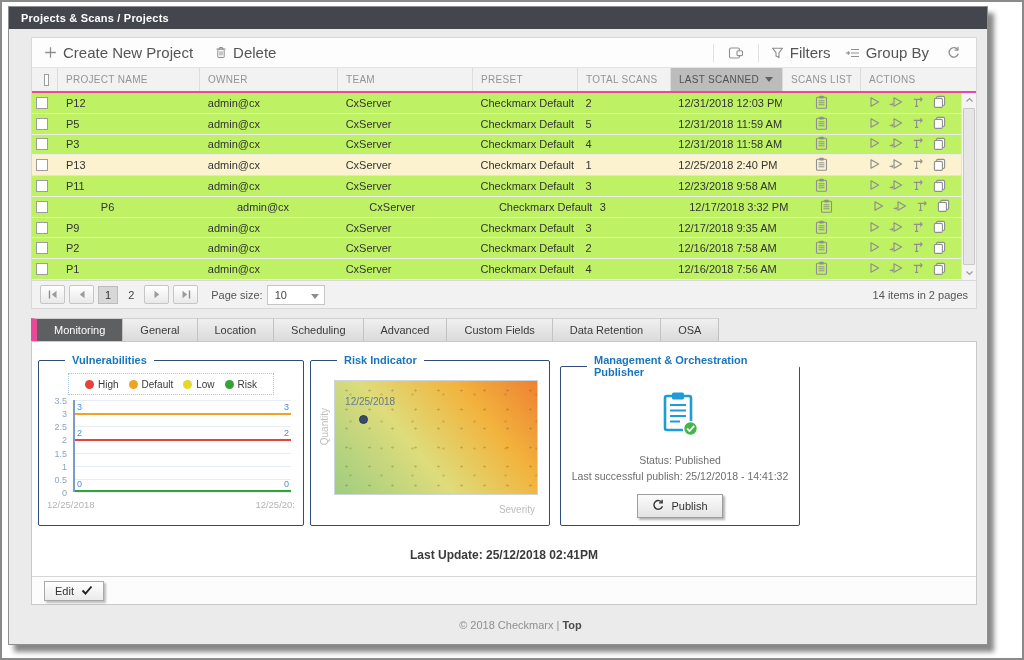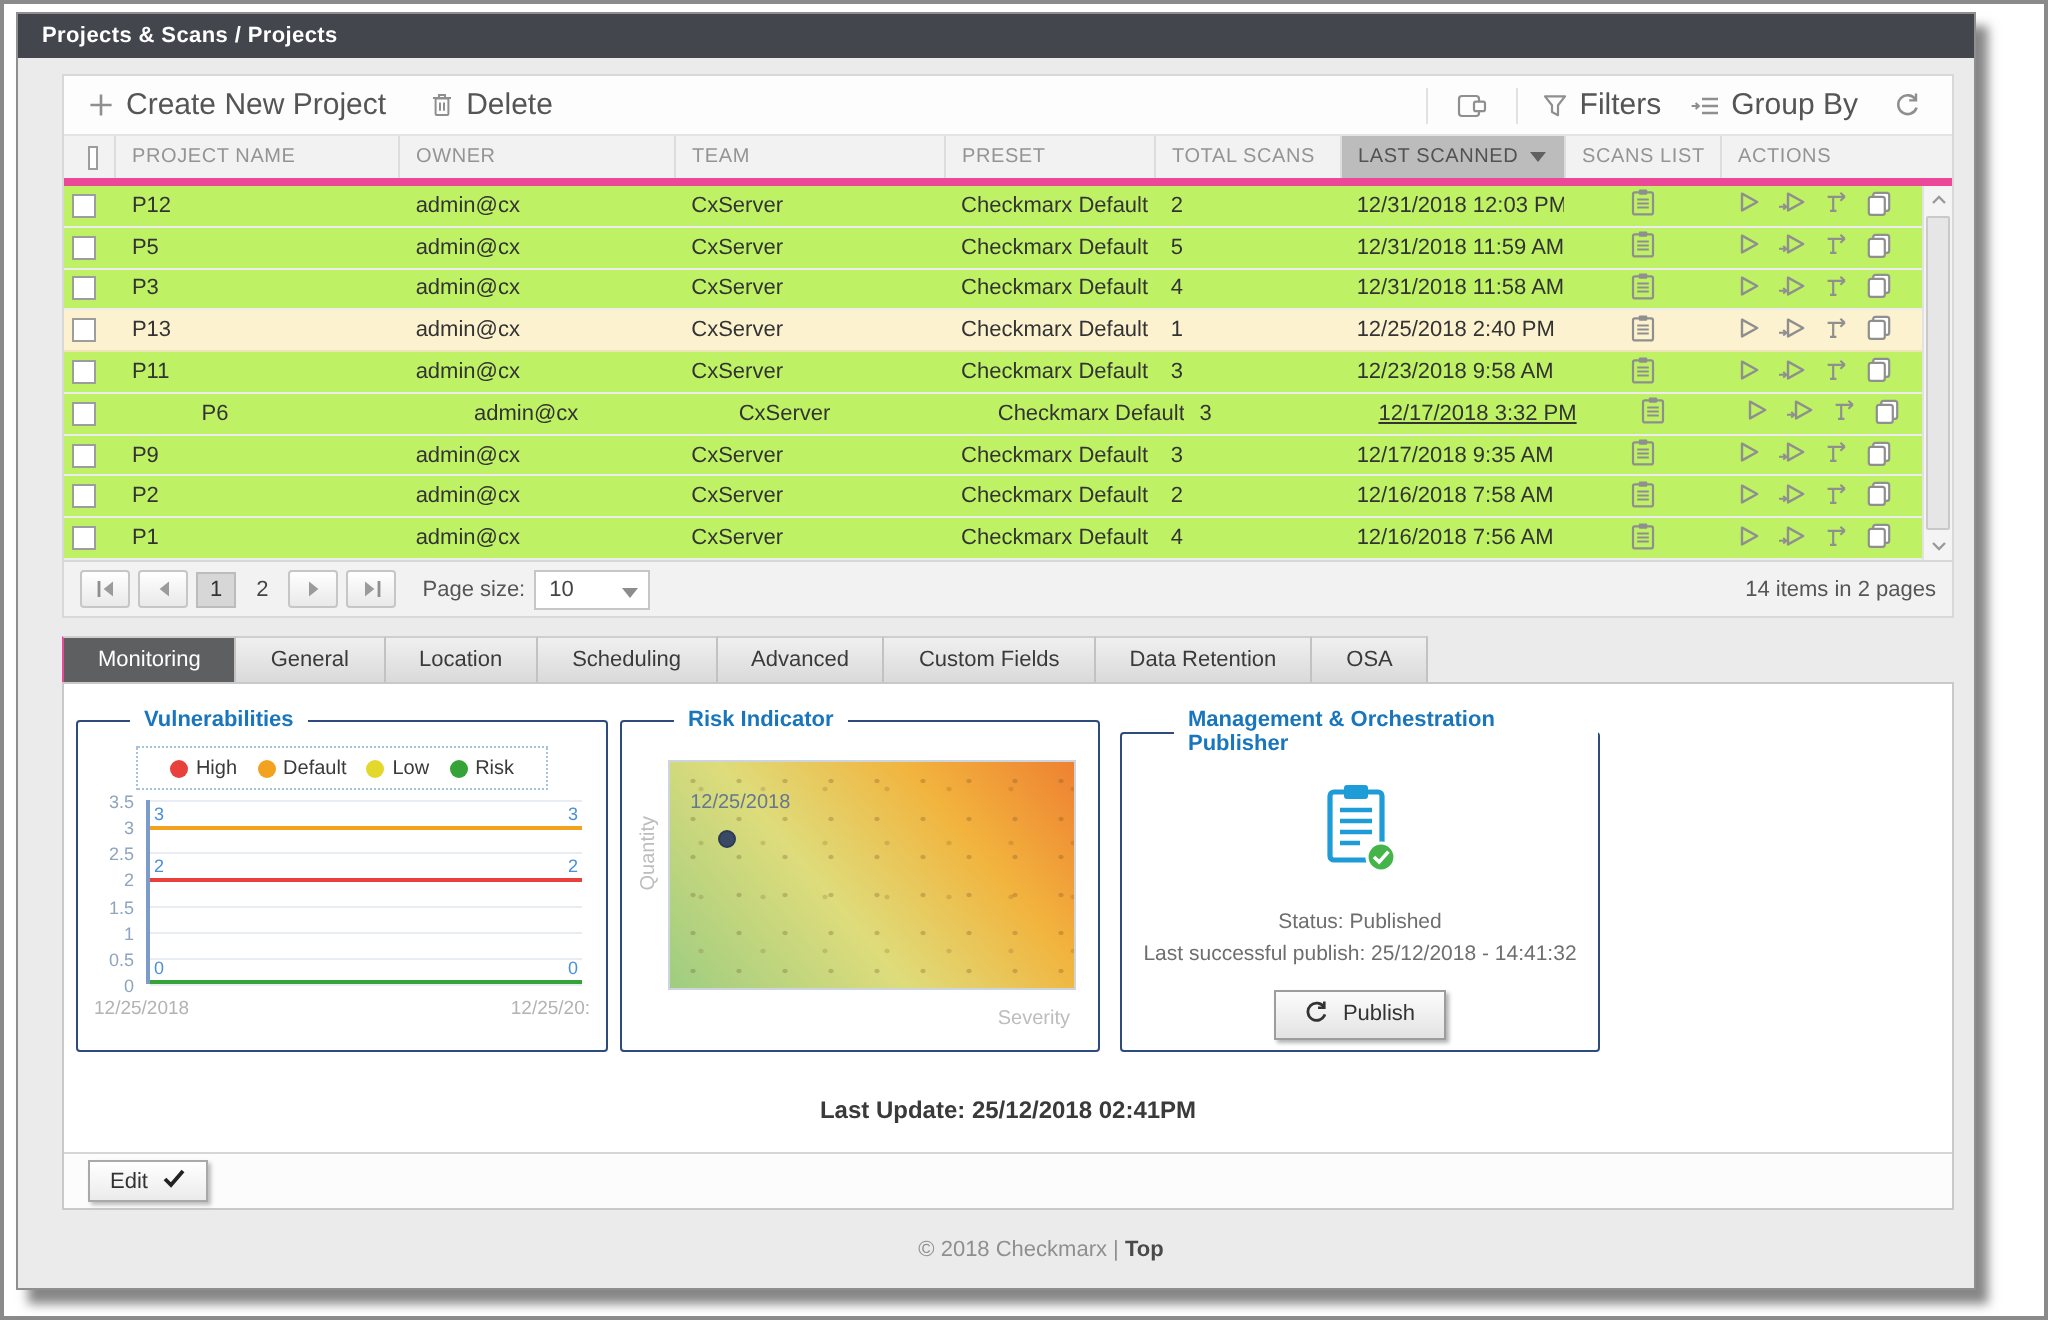--- a/index.html
+++ b/index.html
@@ -16,21 +16,21 @@
   .grid { position:absolute; left:22px; top:8px; width:946px; height:272px; background:#fff;
           border:1px solid #d8d8d8; display:flex; flex-direction:column; }
   .grid-toolbar { height:30px; display:flex; align-items:center; padding:0 10px; background:#fdfdfd;
                   border-bottom:1px solid #e4e4e4; color:#555; }
   .tb-btn { display:inline-flex; align-items:center; gap:6px; font-size:15px; color:#555;
             padding:0 12px 0 2px; cursor:pointer; white-space:nowrap; }
   .tb-right { margin-left:auto; display:flex; align-items:center; gap:0; }
   .tb-sep { width:1px; height:18px; background:#e2e2e2; margin:0 10px; }
   .tb-ico { display:inline-flex; align-items:center; }
 
-  .grid-header { display:flex; height:25px; background:#f2f2f2; border-bottom:4px solid #ec4899;
+  .grid-header { display:flex; height:25px; background:#f2f2f2; border-bottom:2px solid #ec4899;
                  font-size:10px; color:#949494; letter-spacing:.3px; }
   .hcell { display:flex; align-items:center; padding:0 8px; border-right:1px solid #dddddd;
            white-space:nowrap; overflow:hidden; }
   .hcell.sorted { background:#bcbcbc; color:#525252; }
   .sort-arrow { width:0; height:0; border-left:4px solid transparent; border-right:4px solid transparent;
                 border-top:5px solid #606060; margin-left:6px; }
 
   .grid-body { flex:1; position:relative; }
   .rows { position:absolute; left:0; top:0; bottom:0; right:15px; display:flex; flex-direction:column; }
   .row { flex:1; display:flex; align-items:center; font-size:11px; color:#333;
@@ -60,21 +60,21 @@
   .psel-arrow { position:absolute; right:5px; top:8px; width:0; height:0; border-left:4px solid transparent;
                 border-right:4px solid transparent; border-top:5px solid #8d8d8d; }
   .pager-summary { margin-left:auto; color:#555; }
 
   
   .lower { position:absolute; left:22px; top:289px; width:946px; height:287px; }
   .tabstrip { display:flex; height:23px; }
   .tab { padding:0 17px; display:flex; align-items:center; font-size:11px; color:#3a3a3a;
          background:linear-gradient(#f0f0f0,#dadada); border-top:1px solid #cfcfcf;
          border-right:1px solid #c2c2c2; cursor:pointer; white-space:nowrap; }
-  .tab:first-child { border-left:1px solid #ec4899; }
+  .tab:first-child { border-left:6px solid #ec4899; }
   .tab.active { background:#5e5f61; color:#fff; }
   .tabpanel { position:absolute; left:0; right:0; top:23px; bottom:0; background:#fff; border:1px solid #c9c9c9; }
 
   fieldset { position:absolute; border:1px solid #2d4b7d; border-radius:2px; background:#fff; }
   legend { color:#1976bd; font-size:11px; font-weight:bold; margin-left:26px; padding:0 7px; }
   .fs-vuln { left:6px;   top:12px; width:266px; height:172px; }
   .fs-risk { left:278px; top:12px; width:240px; height:172px; }
   .fs-pub  { left:528px; top:12px; width:240px; height:172px; }
 
   
@@ -398,21 +398,21 @@
             </div>
             <div class="row">
               <div class="cell" style="width: 26px; padding: 0px;">
                 <span class="cb"></span>
               </div>
               <div class="cell" style="width: 142px; margin-left: 36px;">P6</div>
               <div class="cell" style="width: 138px;">admin@cx</div>
               <div class="cell" style="width: 135px;">CxServer</div>
               <div class="cell" style="width: 105px;">Checkmarx Default</div>
               <div class="cell" style="width: 93px;">3</div>
-              <div class="cell" style="width: 112px; text-decoration: underline;">12/17/2018 3:32 PM</div>
+              <div class="cell" style="width: 112px;">12/17/2018 3:32 PM</div>
               <div class="cell center" style="width: 78px;">
                 <span><svg width="13" height="14" viewBox="0 0 13 14">
                     <rect x="1.5" y="2.2" width="10" height="11" rx="1" fill="none" stroke="#8f8f8f" stroke-width="1.1"></rect>
                     <rect x="4.4" y="0.8" width="4.2" height="2.6" rx="0.5" fill="#8f8f8f"></rect>
                     <path d="M3.6 5.8 H9.4 M3.6 7.8 H9.4 M3.6 9.8 H9.4" stroke="#8f8f8f" stroke-width="1"></path>
                   </svg></span>
               </div>
               <div class="cell actions-cell" style="width: 101px;">
                 <span><svg width="13" height="12" viewBox="0 0 13 12">
                     <path d="M3 1.8 L10.6 6 L3 10.2 Z" fill="none" stroke="#8f8f8f" stroke-width="1.2" stroke-linejoin="round"></path>

